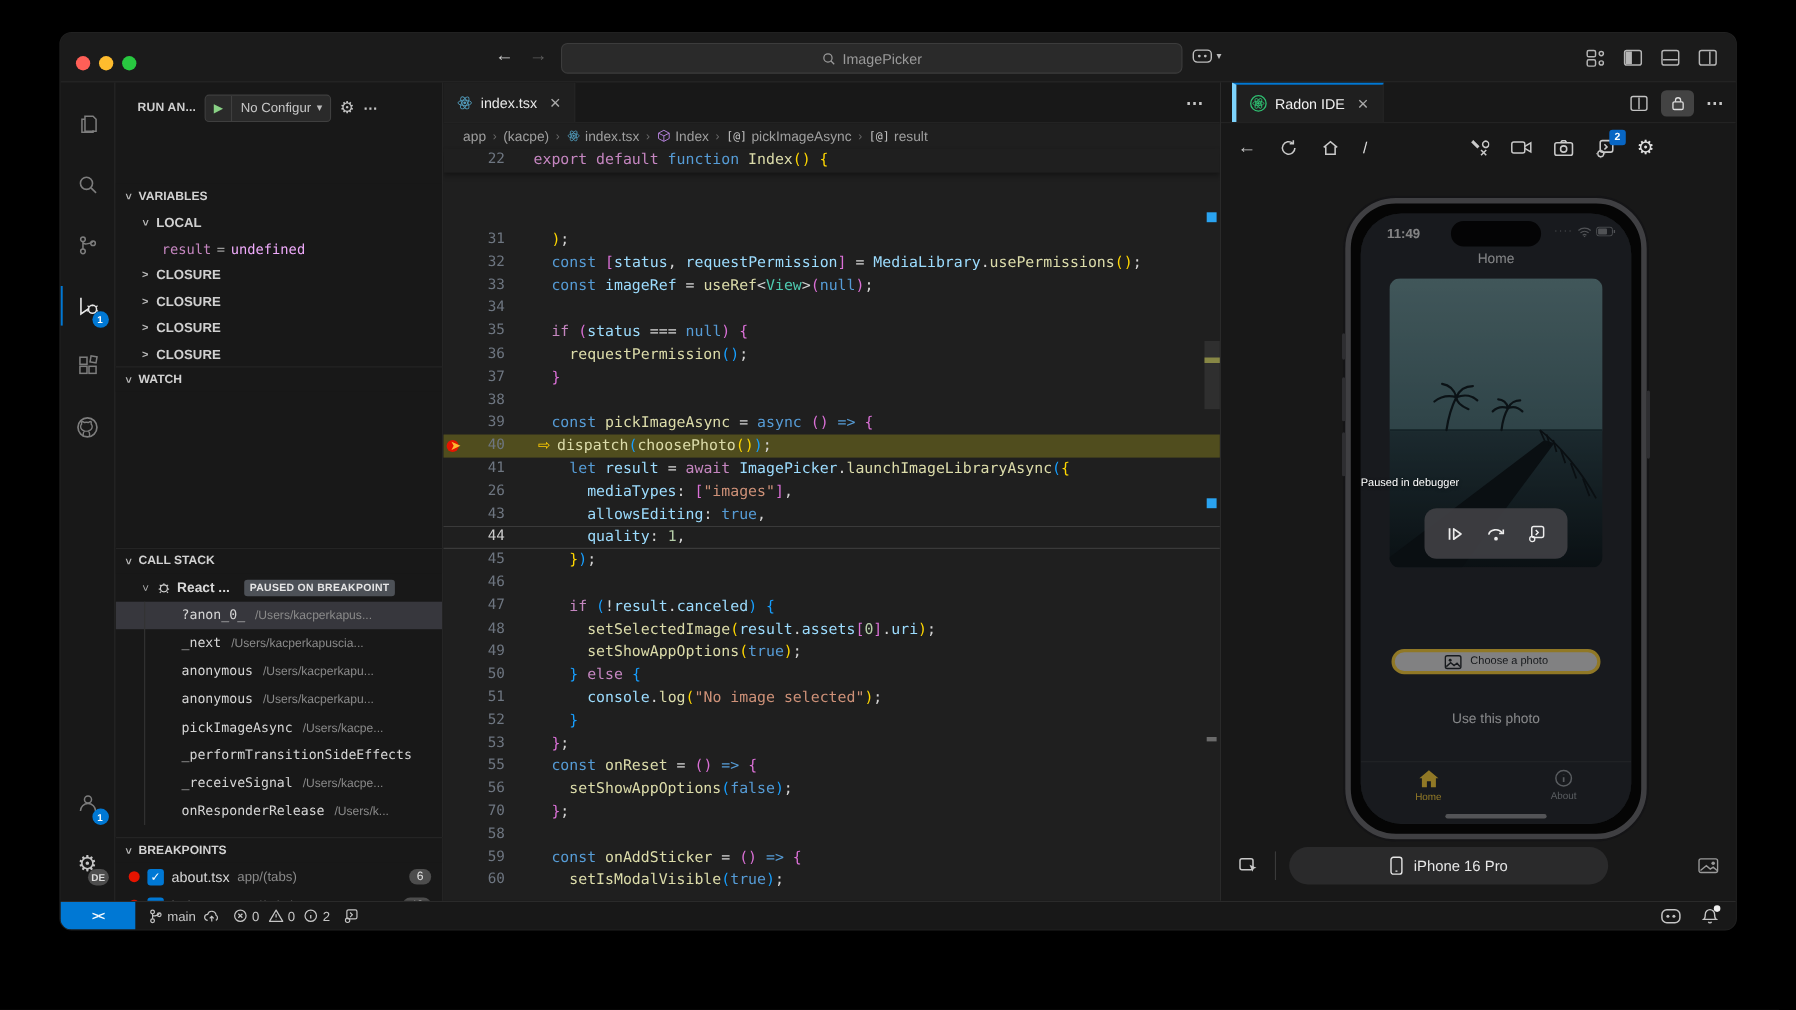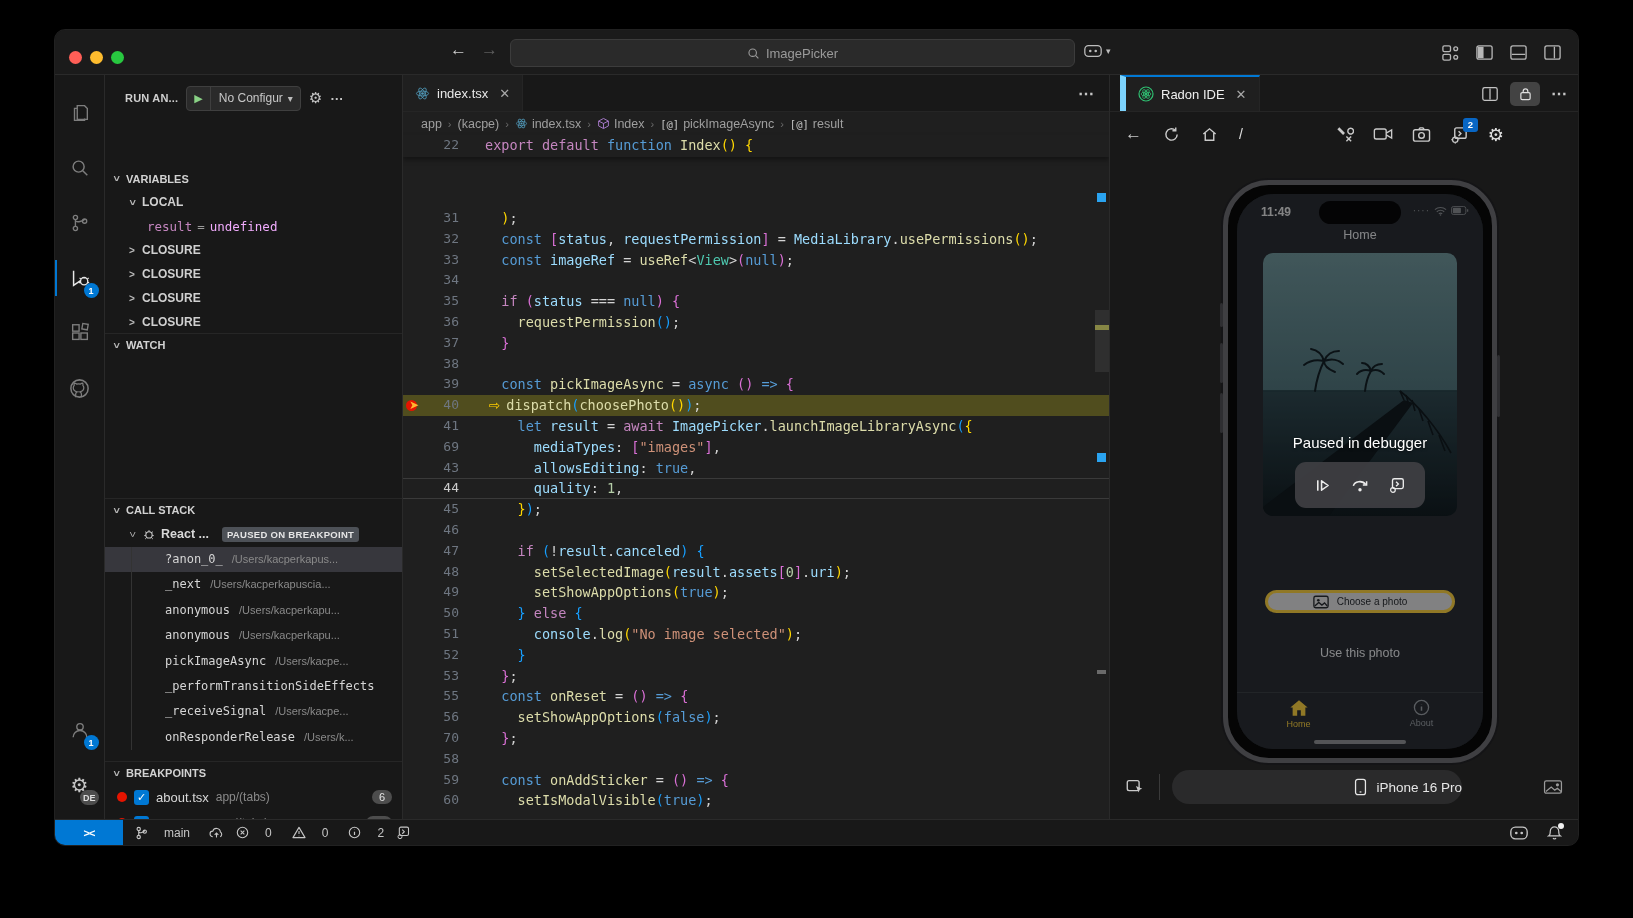--- a/index.html
+++ b/index.html
@@ -90,21 +90,21 @@
   .tk-str{color:#CE9178}.tk-num{color:#B5CEA8}.tk-fg{color:#d4d4d4}.tk-b1{color:#FFD700}.tk-b2{color:#DA70D6}.tk-b3{color:#179FFF}
   .exec-arrow{color:#ffcc00;font-family:"DejaVu Sans",sans-serif;margin:0 6px 0 4px}
   .bp-dot{position:absolute;left:3px;top:5px;width:11px;height:11px;border-radius:50%;background:#e51400}
   .bp-arrow{position:absolute;left:6px;top:0;color:#ffb730;font-size:12px;font-family:"DejaVu Sans",sans-serif;line-height:20.8px}
   .ruler-mark{position:absolute;z-index:4}
   .scroll-thumb{position:absolute;right:0;top:235px;width:14px;height:62px;background:rgba(121,121,121,.18);z-index:4}
 
   
   .radon{position:relative;flex:1;background:#181818;overflow:hidden}
   .r-tabbar{height:37px;background:#181818;border-bottom:1px solid #252525;display:flex;align-items:stretch;position:relative}
-  .r-tab{display:flex;align-items:center;gap:7px;padding:0 12px;margin-left:10px;background:#1f1f1f;color:#f0f0f0;font-size:13px;border-top:2px solid #0078d4;border-left:6px solid #7dd3fc;border-right:1px solid #252525}
+  .r-tab{display:flex;align-items:center;gap:7px;padding:0 12px;margin-left:10px;background:#1f1f1f;color:#f0f0f0;font-size:13px;border-top:2px solid #0078d4;border-left:4px solid #7dd3fc;border-right:1px solid #252525}
   .r-controls{position:absolute;right:10px;top:0;height:37px;display:flex;align-items:center;gap:11px;color:#c3c3c3}
   .lock-btn{width:30px;height:24px;background:#434343;border-radius:5px;display:flex;align-items:center;justify-content:center}
   .r-toolbar{height:44px;display:flex;align-items:center;padding:0 74px 0 15px;color:#c9c9c9;position:relative}
   .r-toolbar .lgrp{display:flex;align-items:center;gap:21px}
   .r-toolbar .rgrp{margin-left:auto;display:flex;align-items:center;gap:19px}
   .url-slash{font-size:14px;color:#e0e0e0}
   .badge-blue{position:absolute;top:-7px;right:-9px;min-width:15px;height:14px;background:#0866c4;color:#fff;font-size:9.5px;font-weight:bold;border-radius:3px;display:flex;align-items:center;justify-content:center;padding:0 3px}
   .tool-rel{position:relative}
 
   
@@ -116,33 +116,33 @@
   .ph-status-right{position:absolute;right:14px;top:11px;display:flex;align-items:center;gap:4px;color:#8b8f93;z-index:2}
   .ph-header{position:absolute;left:0;top:34px;width:100%;text-align:center;font-size:12.5px;color:#e8eaec;z-index:2}
   .ph-photo{position:absolute;left:26px;top:59px;width:194px;height:263px;border-radius:10px;overflow:hidden;z-index:1}
   .choose-btn{position:absolute;left:50%;transform:translateX(-50%);top:396px;width:190px;height:23px;background:#e4e4e4;border:3px solid #ffd33d;border-radius:12px;display:flex;align-items:center;justify-content:center;gap:8px;color:#24282c;font-size:10px;z-index:2}
   .use-photo{position:absolute;left:0;top:452px;width:100%;text-align:center;color:#eceef0;font-size:12.5px;z-index:2}
   .ph-tabbar{position:absolute;left:0;top:498px;width:100%;height:42px;border-top:1px solid rgba(255,255,255,.09);display:flex;z-index:2}
   .ph-tab{flex:1;display:flex;flex-direction:column;align-items:center;justify-content:center;gap:2px;font-size:9px}
   .ph-tab.active{color:#ffd33d}.ph-tab.idle{color:#9ba1a6}
   .home-indicator{position:absolute;left:50%;transform:translateX(-50%);bottom:5px;width:92px;height:4px;border-radius:2px;background:rgba(235,235,235,.55);z-index:2}
   .dim{position:absolute;inset:0;background:rgba(8,8,11,.45);z-index:3}
-  .paused-text{position:absolute;left:0;top:240px;width:100%;text-align:center;color:#fff;font-size:15px;font-weight:500;z-index:4;text-shadow:0 1px 3px rgba(0,0,0,.6)}
+  .paused-text{position:absolute;left:0;top:240px;width:100%;color:#fff;font-size:10px;font-weight:500;z-index:4;text-shadow:0 1px 3px rgba(0,0,0,.6)}
   .paused-pill{position:absolute;left:50%;transform:translateX(-50%);top:268px;width:130px;height:46px;background:rgba(62,62,66,.95);border-radius:11px;display:flex;align-items:center;justify-content:space-evenly;z-index:4;color:#ececec}
 
   
   .device-bar{position:absolute;left:0;bottom:14px;width:100%;height:36px;display:flex;align-items:center;padding:0 15px;color:#c9c9c9}
   .db-sep{width:1px;height:26px;background:#3a3a3a;margin:0 12px 0 14px}
-  .device-pill{height:34px;width:290px;background:#2a2a2b;border-radius:17px;display:flex;align-items:center;justify-content:flex-end;gap:9px;color:#e6e6e6;font-size:13.5px}
+  .device-pill{height:34px;width:290px;background:#2a2a2b;border-radius:17px;display:flex;align-items:center;justify-content:center;gap:9px;color:#e6e6e6;font-size:13.5px}
   .db-right{margin-left:auto;color:#9a9a9a}
 
   
   .statusbar{position:absolute;left:0;right:0;bottom:0;height:26px;background:#181818;border-top:1px solid #2a2a2a;display:flex;align-items:center;font-size:12px;color:#c5c5c5}
   .remote{width:68px;height:100%;background:#0078d4;color:#fff;display:flex;align-items:center;justify-content:center;font-weight:bold;font-size:11px;letter-spacing:-1px}
-  .sb-item{display:flex;align-items:center;gap:16px;margin-left:12px;white-space:nowrap}
+  .sb-item{display:flex;align-items:center;gap:4px;margin-left:12px;white-space:nowrap}
   .sb-right{margin-left:auto;display:flex;align-items:center;gap:18px;padding-right:16px}
   .bell-wrap{position:relative}
   .bell-dot{position:absolute;top:-2px;right:-2px;width:6px;height:6px;border-radius:50%;background:#f0f0f0}
 </style>
 </head>
 <body>
 
 <div class="window">
 
   <div class="titlebar">
@@ -439,21 +439,21 @@
           <div class="code-line"><span class="glyph"></span><span class="lnum">32</span><span class="ltext"><span class="tk-fg">  </span><span class="tk-st">const </span><span class="tk-b2">[</span><span class="tk-var">status</span><span class="tk-fg">, </span><span class="tk-var">requestPermission</span><span class="tk-b2">]</span><span class="tk-fg"> = </span><span class="tk-var">MediaLibrary</span><span class="tk-fg">.</span><span class="tk-fn">usePermissions</span><span class="tk-b1">()</span><span class="tk-fg">;</span></span></div>
           <div class="code-line"><span class="glyph"></span><span class="lnum">33</span><span class="ltext"><span class="tk-fg">  </span><span class="tk-st">const </span><span class="tk-var">imageRef</span><span class="tk-fg"> = </span><span class="tk-fn">useRef</span><span class="tk-fg">&lt;</span><span class="tk-cls">View</span><span class="tk-fg">&gt;</span><span class="tk-b2">(</span><span class="tk-st">null</span><span class="tk-b2">)</span><span class="tk-fg">;</span></span></div>
           <div class="code-line"><span class="glyph"></span><span class="lnum">34</span><span class="ltext"></span></div>
           <div class="code-line"><span class="glyph"></span><span class="lnum">35</span><span class="ltext"><span class="tk-fg">  </span><span class="tk-kw">if</span><span class="tk-fg"> </span><span class="tk-b2">(</span><span class="tk-var">status</span><span class="tk-fg"> === </span><span class="tk-st">null</span><span class="tk-b2">)</span><span class="tk-fg"> </span><span class="tk-b2">{</span></span></div>
           <div class="code-line"><span class="glyph"></span><span class="lnum">36</span><span class="ltext"><span class="tk-fg">    </span><span class="tk-fn">requestPermission</span><span class="tk-b3">()</span><span class="tk-fg">;</span></span></div>
           <div class="code-line"><span class="glyph"></span><span class="lnum">37</span><span class="ltext"><span class="tk-fg">  </span><span class="tk-b2">}</span></span></div>
           <div class="code-line"><span class="glyph"></span><span class="lnum">38</span><span class="ltext"></span></div>
           <div class="code-line"><span class="glyph"></span><span class="lnum">39</span><span class="ltext"><span class="tk-fg">  </span><span class="tk-st">const </span><span class="tk-fn">pickImageAsync</span><span class="tk-fg"> = </span><span class="tk-st">async</span><span class="tk-fg"> </span><span class="tk-b2">()</span><span class="tk-st"> =&gt; </span><span class="tk-b2">{</span></span></div>
           <div class="code-line cur"><span class="glyph"><span class="bp-dot"></span><span class="bp-arrow">➤</span></span><span class="lnum">40</span><span class="ltext"><span class="exec-arrow">⇨</span><span class="tk-fn">dispatch</span><span class="tk-b3">(</span><span class="tk-fn">choosePhoto</span><span class="tk-b1">()</span><span class="tk-b3">)</span><span class="tk-fg">;</span></span></div>
           <div class="code-line"><span class="glyph"></span><span class="lnum">41</span><span class="ltext"><span class="tk-fg">    </span><span class="tk-st">let </span><span class="tk-var">result</span><span class="tk-fg"> = </span><span class="tk-kw">await</span><span class="tk-fg"> </span><span class="tk-var">ImagePicker</span><span class="tk-fg">.</span><span class="tk-fn">launchImageLibraryAsync</span><span class="tk-b3">(</span><span class="tk-b1">{</span></span></div>
-          <div class="code-line"><span class="glyph"></span><span class="lnum">69</span><span class="ltext"><span class="tk-fg">      </span><span class="tk-var">mediaTypes</span><span class="tk-fg">: </span><span class="tk-b2">[</span><span class="tk-str">"images"</span><span class="tk-b2">]</span><span class="tk-fg">,</span></span></div>
+          <div class="code-line"><span class="glyph"></span><span class="lnum">26</span><span class="ltext"><span class="tk-fg">      </span><span class="tk-var">mediaTypes</span><span class="tk-fg">: </span><span class="tk-b2">[</span><span class="tk-str">"images"</span><span class="tk-b2">]</span><span class="tk-fg">,</span></span></div>
           <div class="code-line"><span class="glyph"></span><span class="lnum">43</span><span class="ltext"><span class="tk-fg">      </span><span class="tk-var">allowsEditing</span><span class="tk-fg">: </span><span class="tk-st">true</span><span class="tk-fg">,</span></span></div>
           <div class="code-line cursor"><span class="glyph"></span><span class="lnum">44</span><span class="ltext"><span class="tk-fg">      </span><span class="tk-var">quality</span><span class="tk-fg">: </span><span class="tk-num">1</span><span class="tk-fg">,</span></span></div>
           <div class="code-line"><span class="glyph"></span><span class="lnum">45</span><span class="ltext"><span class="tk-fg">    </span><span class="tk-b1">}</span><span class="tk-b3">)</span><span class="tk-fg">;</span></span></div>
           <div class="code-line"><span class="glyph"></span><span class="lnum">46</span><span class="ltext"></span></div>
           <div class="code-line"><span class="glyph"></span><span class="lnum">47</span><span class="ltext"><span class="tk-fg">    </span><span class="tk-kw">if</span><span class="tk-fg"> </span><span class="tk-b3">(</span><span class="tk-fg">!</span><span class="tk-var">result</span><span class="tk-fg">.</span><span class="tk-var">canceled</span><span class="tk-b3">)</span><span class="tk-fg"> </span><span class="tk-b3">{</span></span></div>
           <div class="code-line"><span class="glyph"></span><span class="lnum">48</span><span class="ltext"><span class="tk-fg">      </span><span class="tk-fn">setSelectedImage</span><span class="tk-b1">(</span><span class="tk-var">result</span><span class="tk-fg">.</span><span class="tk-var">assets</span><span class="tk-b2">[</span><span class="tk-num">0</span><span class="tk-b2">]</span><span class="tk-fg">.</span><span class="tk-var">uri</span><span class="tk-b1">)</span><span class="tk-fg">;</span></span></div>
           <div class="code-line"><span class="glyph"></span><span class="lnum">49</span><span class="ltext"><span class="tk-fg">      </span><span class="tk-fn">setShowAppOptions</span><span class="tk-b1">(</span><span class="tk-st">true</span><span class="tk-b1">)</span><span class="tk-fg">;</span></span></div>
           <div class="code-line"><span class="glyph"></span><span class="lnum">50</span><span class="ltext"><span class="tk-fg">    </span><span class="tk-b3">}</span><span class="tk-fg"> </span><span class="tk-kw">else</span><span class="tk-fg"> </span><span class="tk-b3">{</span></span></div>
           <div class="code-line"><span class="glyph"></span><span class="lnum">51</span><span class="ltext"><span class="tk-fg">      </span><span class="tk-var">console</span><span class="tk-fg">.</span><span class="tk-fn">log</span><span class="tk-b1">(</span><span class="tk-str">"No image selected"</span><span class="tk-b1">)</span><span class="tk-fg">;</span></span></div>
           <div class="code-line"><span class="glyph"></span><span class="lnum">52</span><span class="ltext"><span class="tk-fg">    </span><span class="tk-b3">}</span></span></div>

